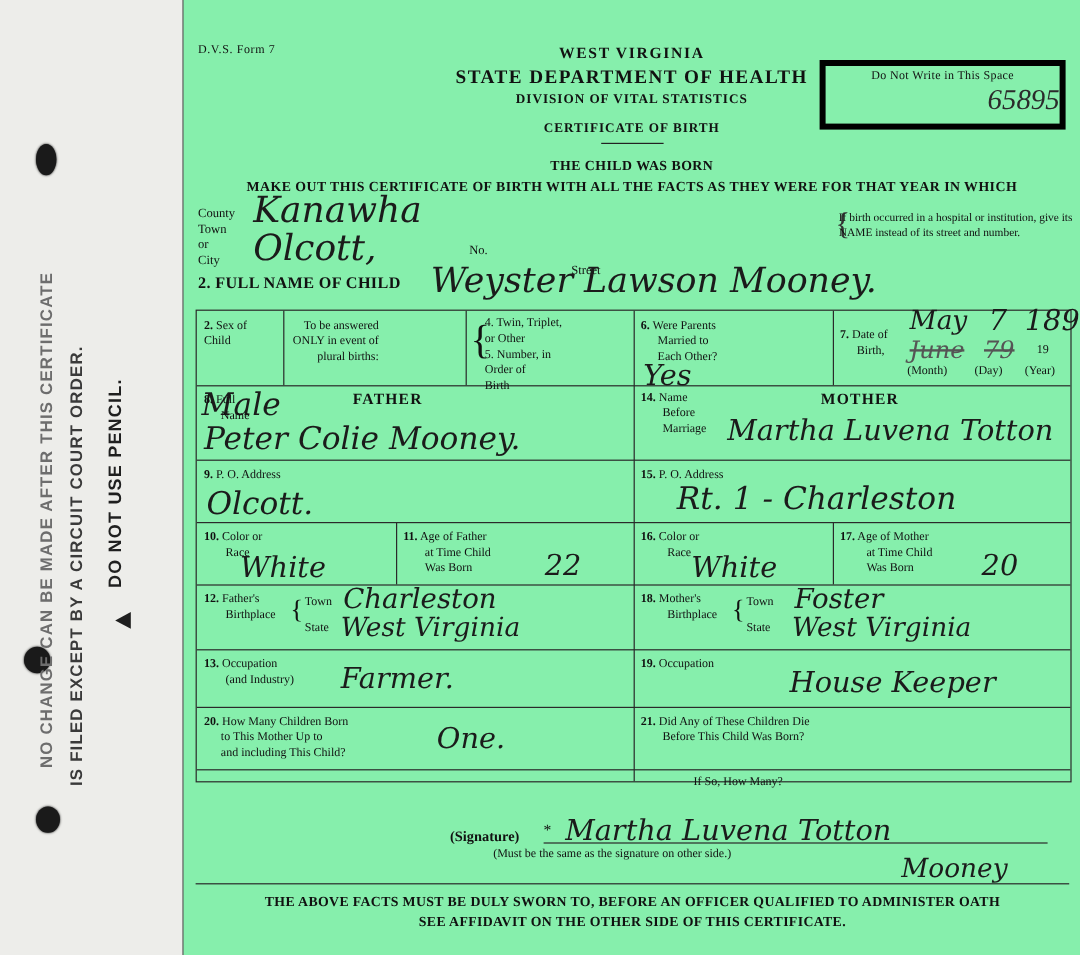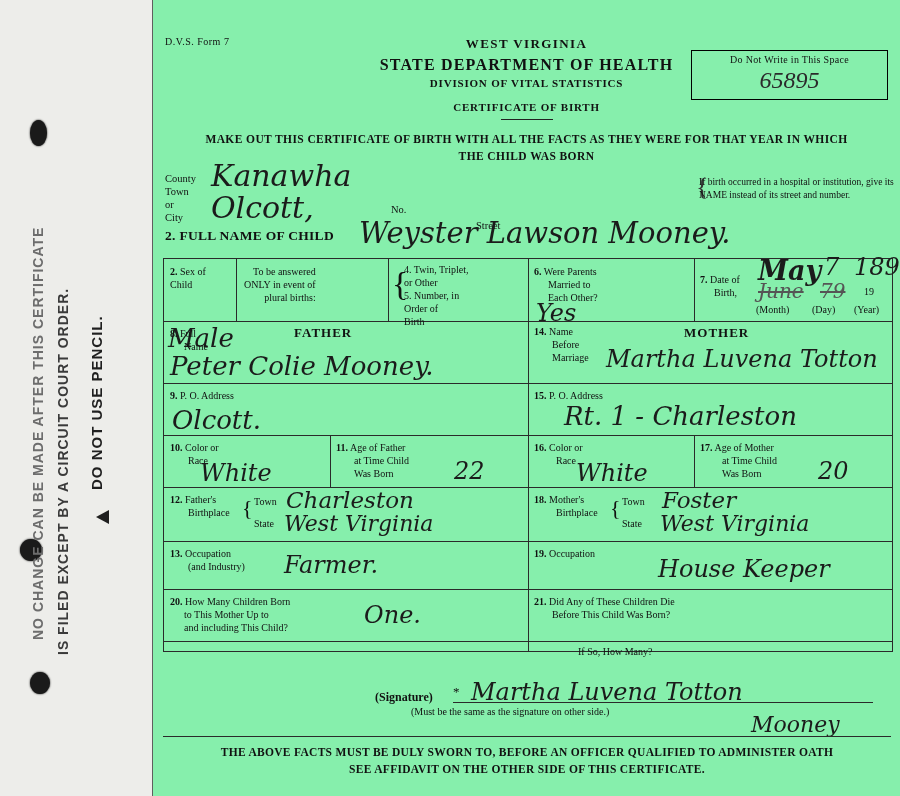--- a/index.html
+++ b/index.html
@@ -121,33 +121,33 @@
   .rule-small {
     width: 52px;
     height: 1px;
     background: #222;
     margin: 6px auto 6px auto;
   }
   .donotwrite {
     position: absolute;
     right: 12px; top: 50px;
     width: 195px; height: 48px;
-    border: 1px solid #000000;
+    border: 5px solid #000000;
   }
   .donotwrite .cap {
     font-family: "Liberation Serif", serif;
     font-size: 10px;
     text-align: center;
     padding-top: 3px;
     letter-spacing: .3px;
   }
   .donotwrite .num {
     font-family: "Liberation Serif", serif;
     font-size: 24px;
-    text-align: center;
+    text-align: right;
     padding-top: 2px;
     color: #2b2b2b;
     font-style: italic;
   }
   .makeout {
     position: absolute;
     left: 20px; top: 131px;
     width: 707px;
     text-align: center;
     font-family: "Liberation Serif", serif;
@@ -338,22 +338,22 @@
       <div class="l4">CERTIFICATE OF BIRTH</div>
       <div class="rule-small"></div>
     </div>
 
     <div class="donotwrite">
       <div class="cap">Do Not Write in This Space</div>
       <div class="num hw">65895</div>
     </div>
 
     <div class="makeout">
+      <div>THE CHILD WAS BORN</div>
       <div>MAKE OUT THIS CERTIFICATE OF BIRTH WITH ALL THE FACTS AS THEY WERE FOR THAT YEAR IN WHICH</div>
-      <div>THE CHILD WAS BORN</div>
     </div>
 
     <div class="lblock">
       <div>County</div>
       <div>Town</div>
       <div>or</div>
       <div>City</div>
     </div>
     <div class="hw hw-county">Kanawha</div>
     <div class="hw hw-town">Olcott,</div>
@@ -416,21 +416,21 @@
         <span style="margin-left:14px;">Married to</span><br>
         <span style="margin-left:14px;">Each Other?</span>
       </div>
       <div class="hw hwc" style="left:372px; top:40px;">Yes</div>
 
       <div class="cellnum" style="left:536px; top:14px;">
         <b>7.</b>
         <span>Date of</span><br>
         <span style="margin-left:14px;">Birth,</span>
       </div>
-      <div class="hw" style="position:absolute; left:594px; top:-4px; font-size:27px;font-weight:bold;">May</div>
+      <div class="hw" style="position:absolute; left:594px; top:-4px; font-size:22px;">May</div>
       <div class="hw" style="position:absolute; left:660px; top:-6px; font-size:24px;">7</div>
       <div class="hw" style="position:absolute; left:690px; top:-6px; font-size:24px;">1898</div>
       <div class="hw" style="position:absolute; left:594px; top:20px; font-size:20px; text-decoration:line-through; color:#555;">June</div>
       <div class="hw" style="position:absolute; left:656px; top:20px; font-size:20px; text-decoration:line-through; color:#555;">79</div>
       <div class="cellnum" style="left:700px; top:26px;">19</div>
       <div class="cellnum" style="left:592px; top:44px;">(Month)</div>
       <div class="cellnum" style="left:648px; top:44px;">(Day)</div>
       <div class="cellnum" style="left:690px; top:44px;">(Year)</div>
 
       <div class="cellnum" style="left:6px; top:68px;">

